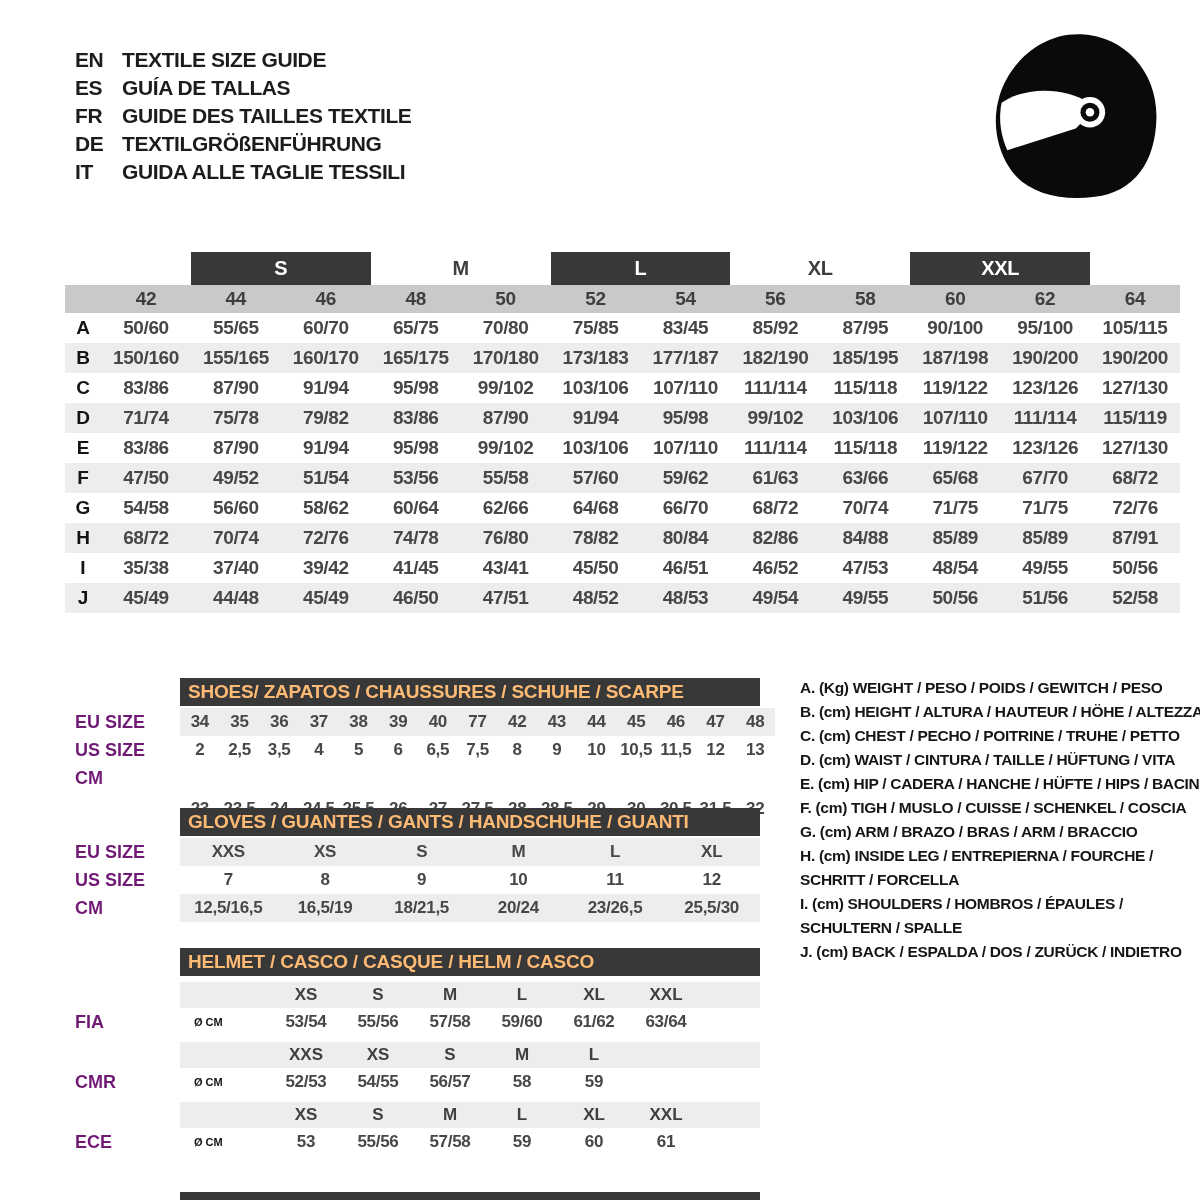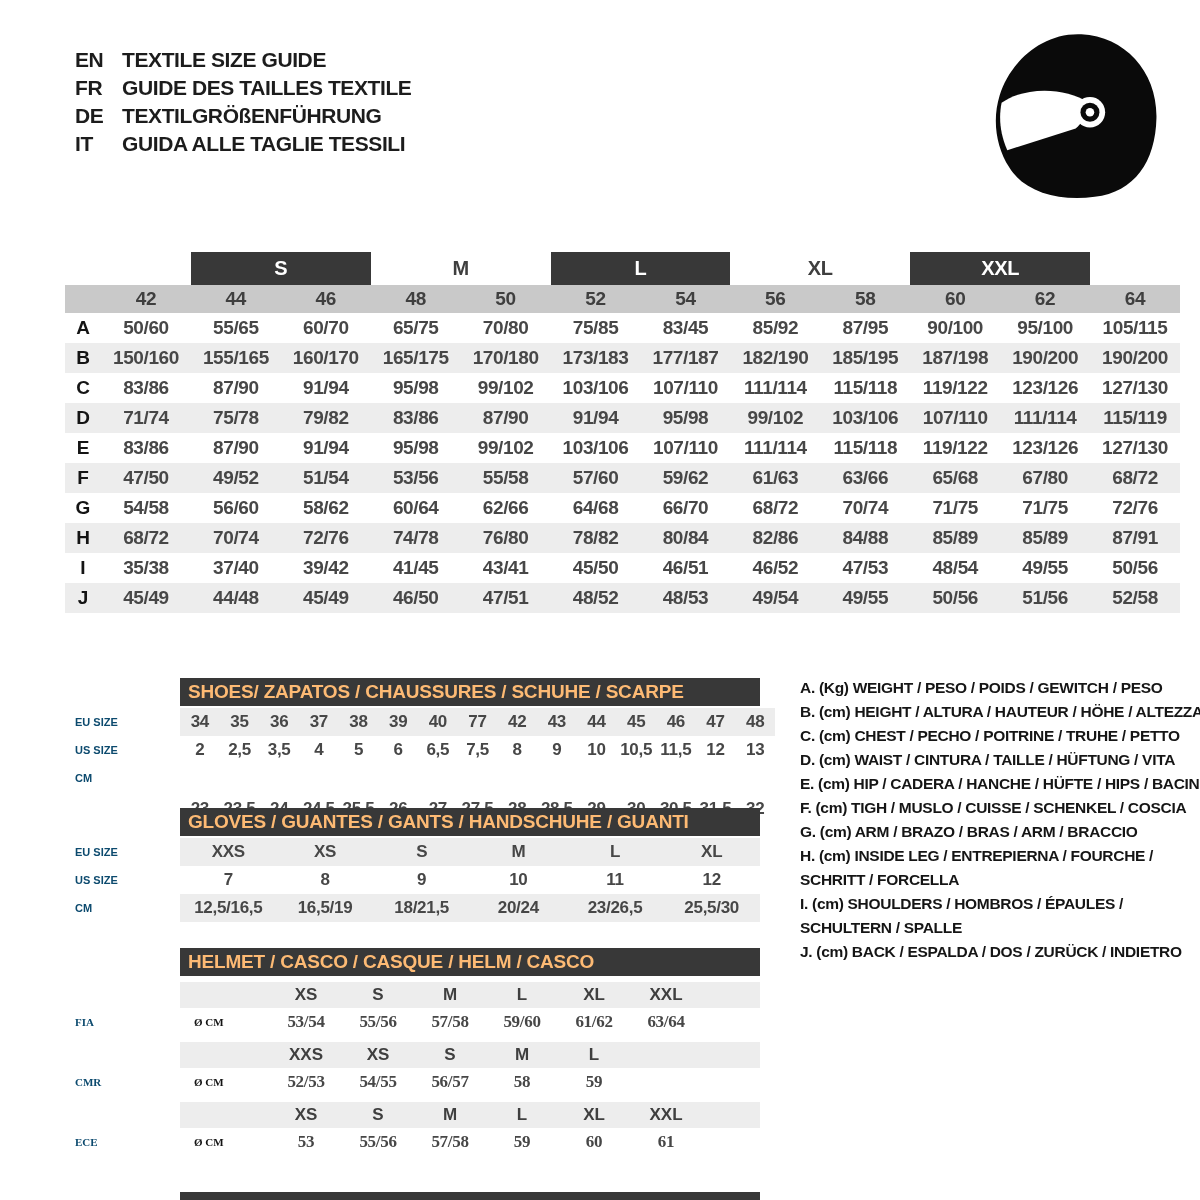--- a/index.html
+++ b/index.html
@@ -29,49 +29,53 @@
   .data-row{height:30px;}
   .stripe{background:#ededed;}
   .row-letter{display:flex;align-items:center;justify-content:center;color:#141414;font-size:19px;}
   .size-cell{display:flex;align-items:center;justify-content:center;font-size:19px;color:#474747;letter-spacing:-0.4px;}
 
   
   .section-bar{margin-left:115px;width:580px;height:28px;background:#383838;color:#fdba74;
     font-size:19px;display:flex;align-items:center;padding-left:8px;box-sizing:border-box;letter-spacing:-0.2px;}
   .sec-row{display:flex;height:28px;}
   .first-gap{margin-top:2px;}
-  .row-label{width:115px;flex:0 0 115px;display:flex;align-items:center;font-size:11px;color:#0c4a6e;padding-left:10px;box-sizing:border-box;}
+  .row-label{width:115px;flex:0 0 115px;display:flex;align-items:center;font-size:18px;color:#701a75;padding-left:10px;box-sizing:border-box;}
   .sec-data{flex:1;display:grid;}
   .shaded{background:#ededed;}
   .value-cell{display:flex;align-items:center;justify-content:center;font-size:17px;color:#474747;letter-spacing:-0.3px;}
 
   #shoes-section{left:65px;top:678px;width:710px;}
   #gloves-section{left:65px;top:808px;width:695px;}
   #helmet-section{left:65px;top:948px;width:695px;}
 
   .helmet-grid{flex:1;display:grid;grid-template-columns:90px repeat(6,72px) 1fr;}
   .sizes-row{height:26px;margin-top:6px;}
-  .hval-row{height:28px;font-family:Liberation Serif, serif;}
+  .hval-row{height:28px;}
   .unit-cell{display:flex;align-items:center;padding-left:14px;font-size:11px;color:#141414;}
   .hsize-cell{display:flex;align-items:center;justify-content:center;font-size:17px;color:#3f3f3f;}
 
   
   #measurement-legend{left:800px;top:676px;width:398px;}
   .legend-line{height:24px;font-size:15.5px;color:#151515;letter-spacing:-0.3px;display:flex;align-items:center;white-space:nowrap;}
 
   
   #bottom-bar{left:180px;top:1192px;width:580px;height:8px;background:#383838;}
 </style>
 </head>
 <body>
 
 <div id="language-list" class="abs">
     <div class="lang-row">
       <span class="lang-code">EN</span>
       <span class="lang-label">TEXTILE SIZE GUIDE</span>
+    </div>
+    <div class="lang-row">
+      <span class="lang-code">ES</span>
+      <span class="lang-label">GUÍA DE TALLAS</span>
     </div>
     <div class="lang-row">
       <span class="lang-code">FR</span>
       <span class="lang-label">GUIDE DES TAILLES TEXTILE</span>
     </div>
     <div class="lang-row">
       <span class="lang-code">DE</span>
       <span class="lang-label">TEXTILGRÖßENFÜHRUNG</span>
     </div>
     <div class="lang-row">
@@ -193,21 +197,21 @@
       <div class="size-cell">47/50</div>
       <div class="size-cell">49/52</div>
       <div class="size-cell">51/54</div>
       <div class="size-cell">53/56</div>
       <div class="size-cell">55/58</div>
       <div class="size-cell">57/60</div>
       <div class="size-cell">59/62</div>
       <div class="size-cell">61/63</div>
       <div class="size-cell">63/66</div>
       <div class="size-cell">65/68</div>
-      <div class="size-cell">67/80</div>
+      <div class="size-cell">67/70</div>
       <div class="size-cell">68/72</div>
     </div>
     <div class="grid13 data-row">
       <div class="row-letter">G</div>
       <div class="size-cell">54/58</div>
       <div class="size-cell">56/60</div>
       <div class="size-cell">58/62</div>
       <div class="size-cell">60/64</div>
       <div class="size-cell">62/66</div>
       <div class="size-cell">64/68</div>

